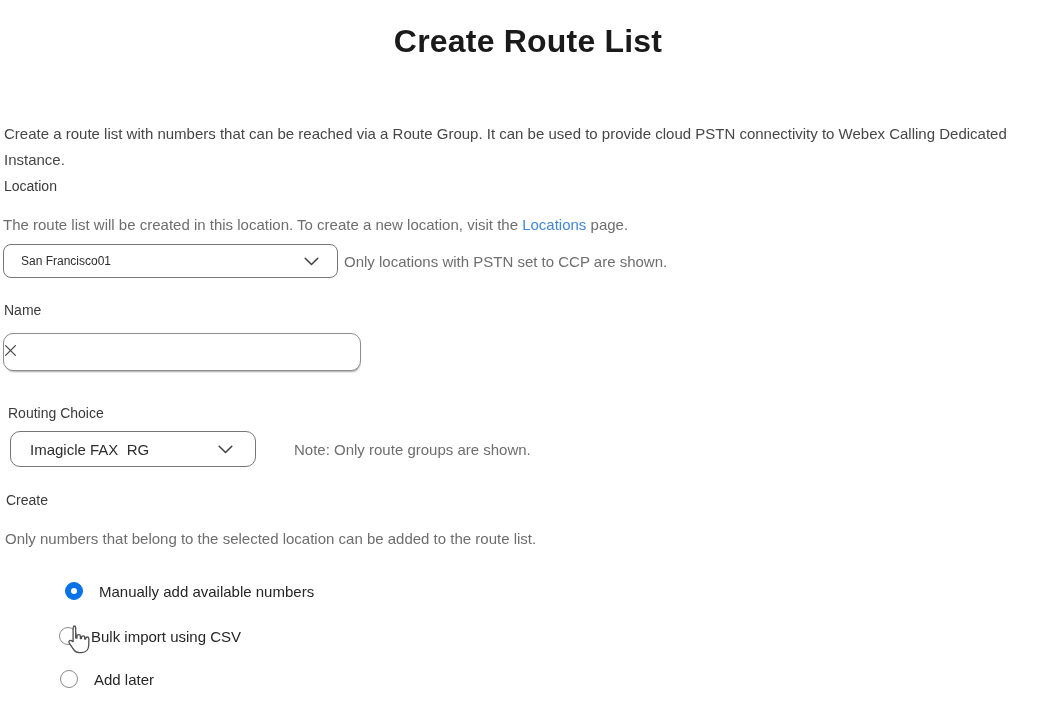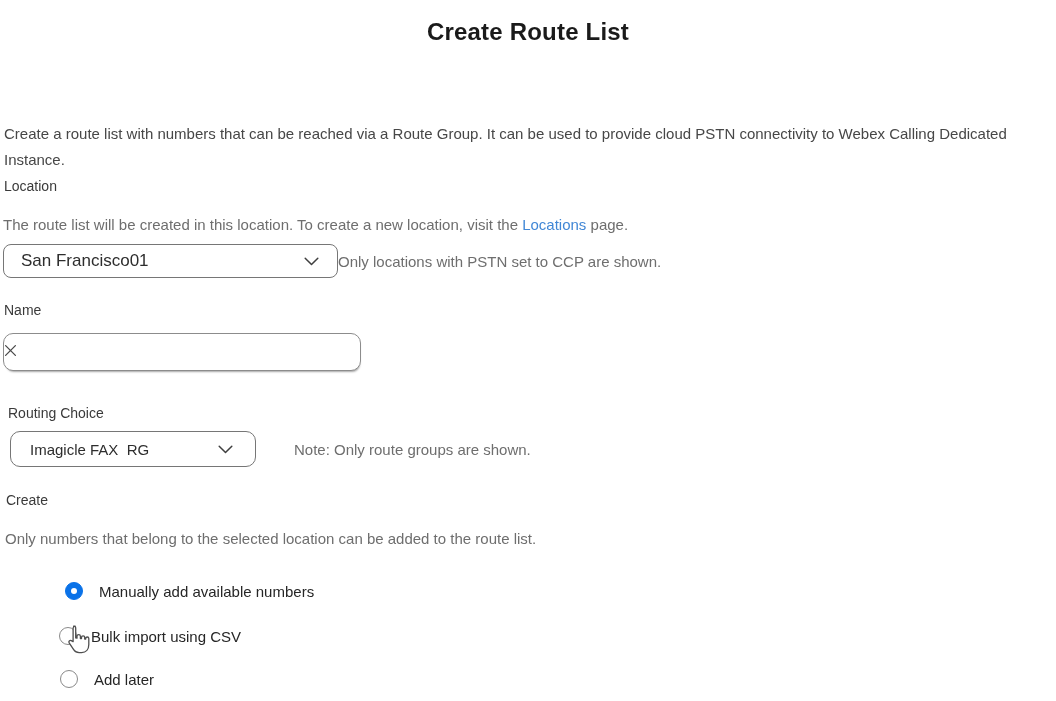--- a/index.html
+++ b/index.html
@@ -14,21 +14,21 @@
     height: 701px;
     background: #ffffff;
     overflow: hidden;
   }
   .page-title {
     position: absolute;
     top: 2px;
     left: 0;
     width: 1056px;
     text-align: center;
-    font-size: 24px;
+    font-size: 32px;
     font-weight: 600;
     color: #1a1a1a;
     letter-spacing: 0.2px;
   }
   .page-desc {
     position: absolute;
     top: 106px;
     left: 4px;
     width: 1048px;
     font-size: 15px;
@@ -84,39 +84,39 @@
     background: #ffffff;
     cursor: pointer;
   }
   .select-location {
     width: 335px;
     height: 34px;
     border-radius: 8px;
     padding: 0 18px 0 17px;
   }
   .select-location .select-value {
-    font-size: 17px;
+    font-size: 12px;
     color: #2d2d2d;
   }
   .select-routing {
     width: 246px;
     height: 36px;
     border-radius: 10px;
     padding: 0 22px 0 19px;
   }
   .select-routing .select-value {
     font-size: 15px;
     color: #2d2d2d;
     white-space: pre;
   }
   .chevron-icon {
     display: inline-flex;
     flex: none;
   }
-  .select-note { }
+  .select-note { margin-left: 6px; }
   .routing-note { margin-left: 38px; }
 
   .text-input-wrap {
     position: absolute;
     top: 333px;
     left: 3px;
     width: 358px;
     height: 38px;
     box-sizing: border-box;
     border: 1px solid #8c8c8c;

